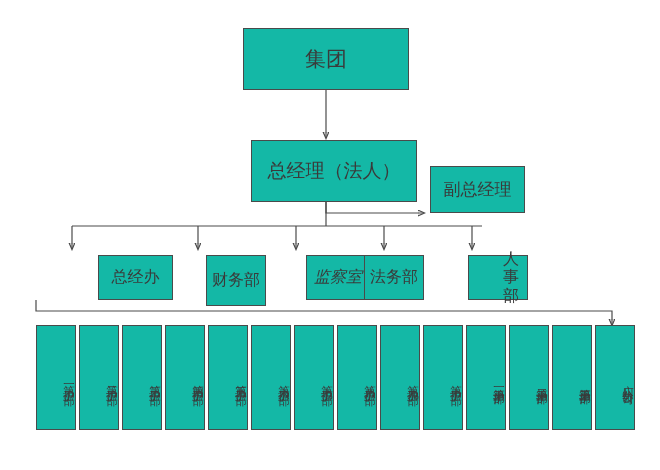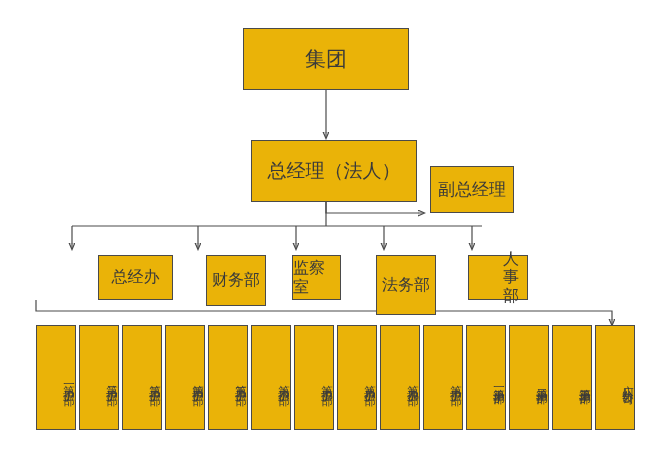--- a/index.html
+++ b/index.html
@@ -4,21 +4,21 @@
 <style>
   html,body{margin:0;padding:0;}
   body{
     width:660px;height:470px;background:#ffffff;
     font-family:"Liberation Sans","DejaVu Sans",sans-serif;
     color:#3a3a3a;overflow:hidden;position:relative;
   }
   #chart{position:absolute;left:0;top:0;width:660px;height:470px;}
   .node{
     position:absolute;box-sizing:border-box;
-    border:1.2px solid #4a4a4a;background:#eab308;
+    border:1.2px solid #4a4a4a;background:#14b8a6;
     display:flex;align-items:center;justify-content:center;
     color:#3a3a3a;line-height:1.15;
   }
   .node-top{font-size:21px;}
   .node-gm{font-size:19px;}
   .node-vgm{font-size:17px;}
   .node-dept{font-size:16px;margin-left:26px;}
   .node-unit{
     font-size:11.5px;
     writing-mode:vertical-rl;
@@ -58,27 +58,27 @@
     <line x1="384" y1="226" x2="384" y2="249" marker-end="url(#arrow)"></line>
     <line x1="472" y1="226" x2="472" y2="249" marker-end="url(#arrow)"></line>
 
     <path d="M36,300 L36,311 L612,311 L612,325" marker-end="url(#arrow)"></path>
   </svg>
 
   <div class="node node-top" style="left:243px;top:28px;width:166px;height:62px;">集团</div>
 
   <div class="node node-gm" style="left:243px;top:140px;width:166px;height:62px;margin-left:8px;">总经理（法人）</div>
 
-  <div class="node node-vgm" style="left:430px;top:166px;width:84px;height:47px;">副总经理</div>
+  <div class="node node-vgm" style="left:430px;top:166px;width:95px;height:47px;">副总经理</div>
 
   <div id="dept-layer">
       <div class="node node-dept" style="left: 72px; top: 255px; width: 75px; height: 45px;">总经办</div>
       <div class="node node-dept" style="left: 180px; top: 255px; width: 60px; height: 51px;">财务部</div>
-      <div class="node node-dept" style="left: 266px; top: 255px; width: 49px; height: 45px;">监察室</div>
-      <div class="node node-dept" style="left: 350px; top: 255px; width: 60px; height: 60px;">法务部</div>
+      <div class="node node-dept" style="left: 280px; top: 255px; width: 64px; height: 45px; font-style: italic;">监察室</div>
+      <div class="node node-dept" style="left: 338px; top: 255px; width: 60px; height: 45px;">法务部</div>
       <div class="node node-dept" style="left: 442px; top: 255px; width: 60px; height: 45px; padding-left: 34px;">人事部</div>
     </div>
   <div id="unit-layer">
       <div class="node node-unit" style="left: 36px; top: 325px; width: 40px; height: 105px;">第一护卫部</div>
       <div class="node node-unit" style="left: 79px; top: 325px; width: 40px; height: 105px;">第二护卫部</div>
       <div class="node node-unit" style="left: 122px; top: 325px; width: 40px; height: 105px;">第三护卫部</div>
       <div class="node node-unit" style="left: 165px; top: 325px; width: 40px; height: 105px;">第四护卫部</div>
       <div class="node node-unit" style="left: 208px; top: 325px; width: 40px; height: 105px;">第五护卫部</div>
       <div class="node node-unit" style="left: 251px; top: 325px; width: 40px; height: 105px;">第六护卫部</div>
       <div class="node node-unit" style="left: 294px; top: 325px; width: 40px; height: 105px;">第七护卫部</div>

